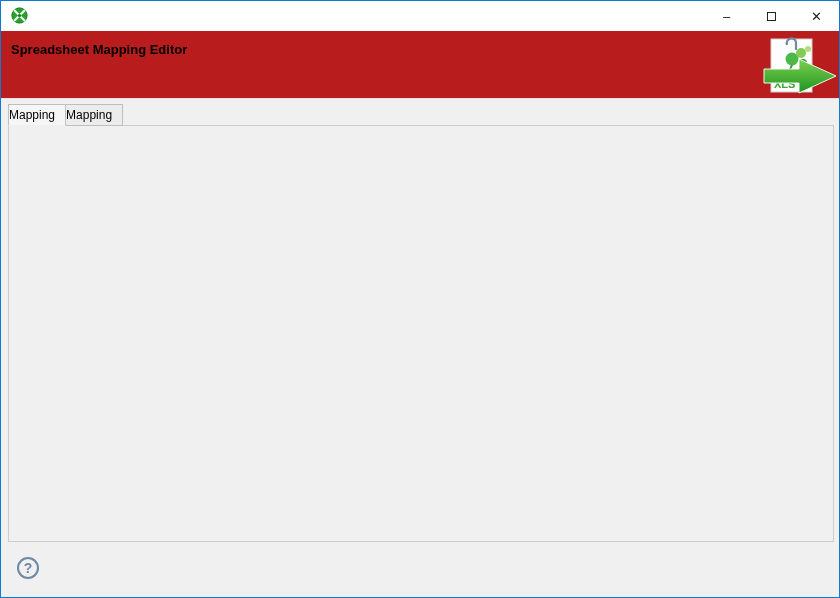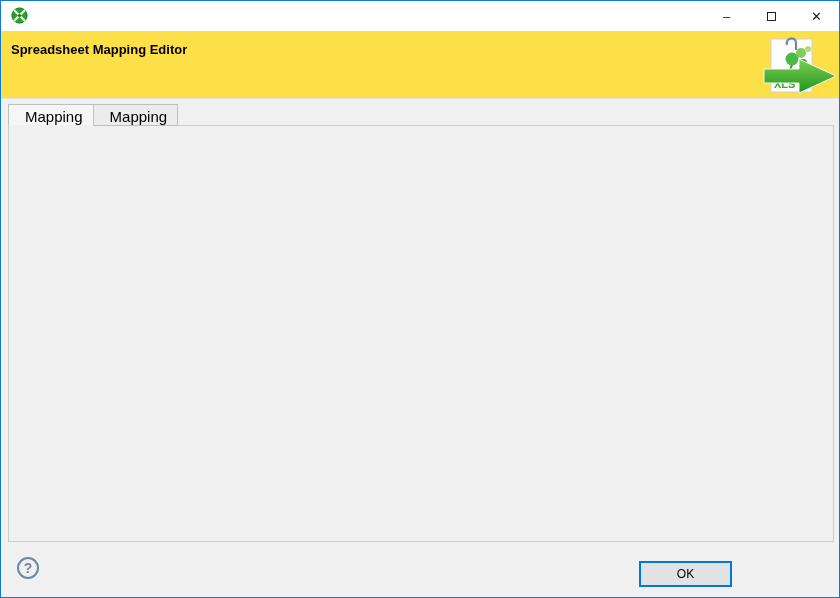--- a/index.html
+++ b/index.html
@@ -6,26 +6,26 @@
   *{box-sizing:border-box;cursor:default;-webkit-user-select:none;user-select:none;}
   .window{position:relative;width:840px;height:598px;border:1px solid #0f7ad1;background:#f0f0f0;
     font-family:"Liberation Sans","DejaVu Sans",sans-serif;font-size:12px;color:#000;overflow:hidden;}
   
   .titlebar{position:absolute;left:0;top:0;width:100%;height:30px;background:#fff;}
   .app-icon{position:absolute;left:10px;top:6px;width:17px;height:17px;}
   .caption{position:absolute;right:0;top:0;height:30px;display:flex;}
   .capbtn{width:45px;height:30px;display:flex;align-items:center;justify-content:center;color:#222;font-size:13px;}
   .maxbox{width:9px;height:9px;border:1px solid #222;}
   
-  .headerband{position:absolute;left:0;top:30px;width:100%;height:68px;background:#fde047;border-bottom:1px solid #e2e2e2;}
+  .headerband{position:absolute;left:0;top:30px;width:100%;height:68px;background:#b91c1c;border-bottom:1px solid #e2e2e2;}
   .dlg-title{position:absolute;left:10px;top:11px;font-size:13px;font-weight:bold;}
   .xls-art{position:absolute;right:1px;top:2px;}
   
   .tabstrip{position:absolute;left:7px;top:103px;height:22px;display:flex;z-index:3;}
-  .tab{height:22px;padding:3px 10px 0 16px;border:1px solid #bfbfbf;background:#ececec;font-size:15px;}
+  .tab{height:22px;padding:3px 10px 0 0;border:1px solid #bfbfbf;background:#ececec;font-size:12px;}
   .tab.active{background:#f6f6f6;border-bottom:1px solid #f0f0f0;z-index:4;}
   .tab.inactive{margin-left:-1px;}
   .frame{position:absolute;left:7px;top:124px;width:826px;height:417px;border:1px solid #cccccc;background:#f0f0f0;z-index:1;}
   
   .tbtn{position:absolute;height:25px;display:flex;align-items:center;justify-content:center;gap:6px;
     background:#e4e4e4;border:1px solid #cacaca;color:#9a9a9a;font-size:12px;}
   .btn{background:#e2e2e2;border:1px solid #ababab;font-size:12px;color:#000;display:flex;align-items:center;justify-content:center;}
   .btn.disabled{color:#9e9e9e;border-color:#c9c9c9;background:#e4e4e4;}
   .offsets-label{position:absolute;left:347px;top:138px;font-size:12px;color:#000;}
   .spinner{position:absolute;left:452px;top:132px;width:44px;height:23px;display:flex;}
@@ -430,15 +430,14 @@
       <div class="sthumb" style="left:16px;top:2px;width:160px;height:11px;"></div>
       <div class="sbtn" style="right:0;top:0;width:15px;height:14px;">
           <span class="tri-right"></span>
         </div>
     </div>
   </div>
 
   <div class="helpicon">
       <span>?</span>
     </div>
-  <div class="btn okbtn">OK</div>
 
 </div>
 
 </body></html>

